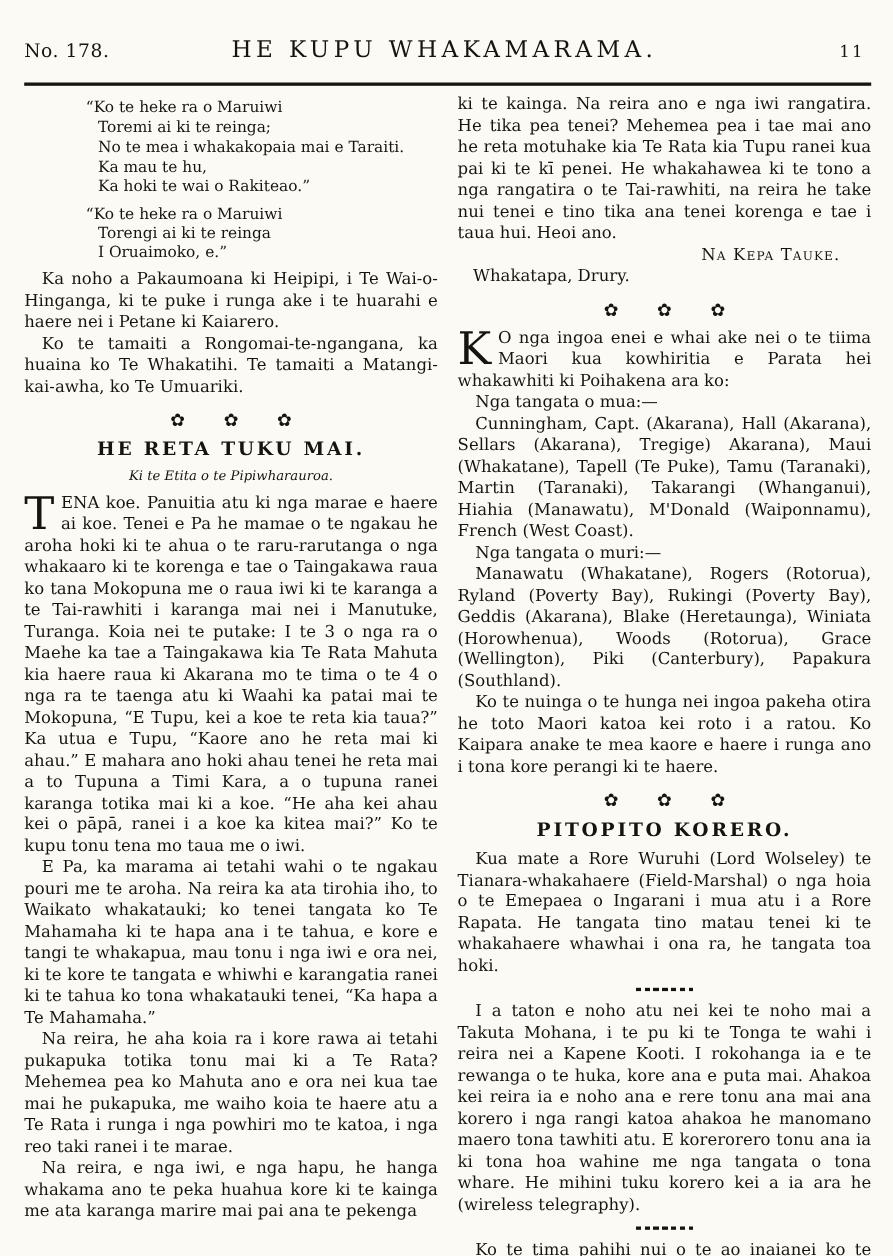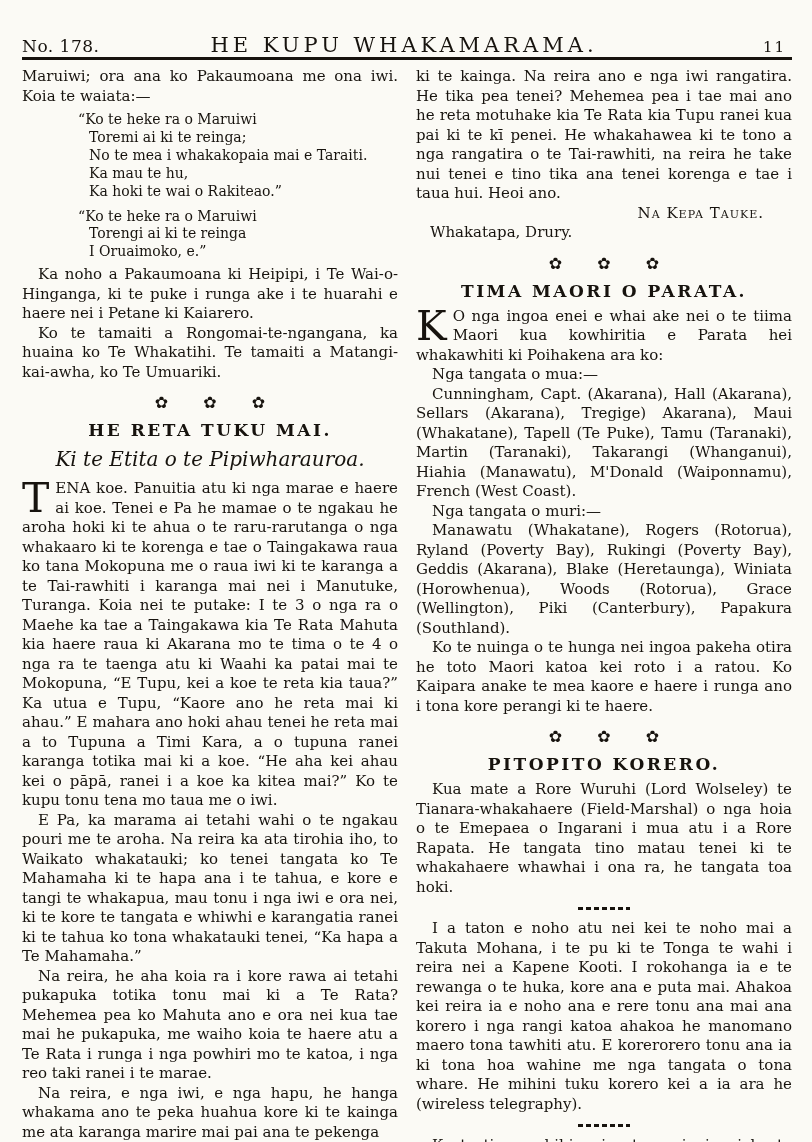--- a/index.html
+++ b/index.html
@@ -9,21 +9,21 @@
     background: #fbfaf5;
     color: #17130e;
     font-family: "DejaVu Serif", "Liberation Serif", serif;
   }
   .page { padding: 8px 20px 0 22px; }
 
   
   .masthead {
     display: flex; align-items: baseline;
     border-bottom: 3px solid #17130e;
-    padding-bottom: 0;
+    padding-bottom: 18px;
   }
   .masthead .issue { width: 140px; font-size: 17px; letter-spacing: 0.5px; }
   .masthead .title {
     flex: 1; text-align: center;
     font-size: 21px; letter-spacing: 4px;
   }
   .masthead .pageno { width: 140px; text-align: right; font-size: 15px; letter-spacing: 2px; padding-right: 6px; margin-top: 30px; }
 
   
   .columns { display: flex; gap: 18px; margin-top: 7px; }
@@ -43,21 +43,21 @@
   .ornament-row .fleuron { margin: 0 15px; }
 
   
   .section-title {
     margin: 8px 0 5px; text-align: center;
     font-size: 17px; font-weight: bold; letter-spacing: 2.5px;
     text-indent: 0;
   }
   .section-subtitle {
     margin: 0 0 7px; text-align: center;
-    font-style: italic; font-size: 20px; text-indent: 0;
+    font-style: italic; font-size: 12px; text-indent: 0;
   }
 
   
   .dropcap {
     float: left;
     font-size: 41px; line-height: 0.82;
     padding: 3px 6px 0 0;
   }
 
   
@@ -79,21 +79,20 @@
 
   <div class="masthead">
     <span class="issue">No. 178.</span>
     <span class="title">HE KUPU WHAKAMARAMA.</span>
     <span class="pageno">11</span>
   </div>
 
   <div class="columns">
 
     <div class="col">
-      <p class="noindent">Maruiwi; ora ana ko Pakaumoana me ona iwi.  Koia te waiata:—</p>
 
       <div class="verse">
         <span class="vline v-first">“Ko te heke ra o Maruiwi</span>
         <span class="vline">Toremi ai ki te reinga;</span>
         <span class="vline">No te mea i whakakopaia mai e Taraiti.</span>
         <span class="vline">Ka mau te hu,</span>
         <span class="vline">Ka hoki te wai o Rakiteao.”</span>
       </div>
       <div class="verse">
         <span class="vline v-first">“Ko te heke ra o Maruiwi</span>
@@ -124,21 +123,20 @@
       <p class="noindent">ki te kainga.  Na reira ano e nga iwi rangatira.  He tika pea tenei?  Mehemea pea i tae mai ano he reta motuhake kia Te Rata kia Tupu ranei kua pai ki te kī penei.  He whakahawea ki te tono a nga rangatira o te Tai-rawhiti, na reira he take nui tenei e tino tika ana tenei korenga e tae i taua hui.  Heoi ano.</p>
       <p class="sig">Na Kepa Tauke.</p>
       <p class="sig-place">Whakatapa, Drury.</p>
 
       <div class="ornament-row">
         <span class="fleuron">✿</span>
         <span class="fleuron">✿</span>
         <span class="fleuron">✿</span>
       </div>
 
-      <p class="section-title">TIMA MAORI O PARATA.</p>
 
       <p class="noindent"><span class="dropcap">K</span><span>O nga ingoa enei e whai ake nei o te tiima Maori kua kowhiritia e Parata hei whakawhiti ki Poihakena ara ko:</span></p>
 
       <p>Nga tangata o mua:—</p>
       <p>Cunningham, Capt. (Akarana), Hall (Akarana), Sellars (Akarana), Tregige) Akarana), Maui (Whakatane), Tapell (Te Puke), Tamu (Taranaki), Martin (Taranaki), Takarangi (Whanganui), Hiahia (Manawatu), M'Donald (Waiponnamu), French (West Coast).</p>
       <p>Nga tangata o muri:—</p>
       <p>Manawatu (Whakatane), Rogers (Rotorua), Ryland (Poverty Bay), Rukingi (Poverty Bay), Geddis (Akarana), Blake (Heretaunga), Winiata (Horowhenua), Woods (Rotorua), Grace (Wellington), Piki (Canterbury), Papakura (Southland).</p>
       <p>Ko te nuinga o te hunga nei ingoa pakeha otira he toto Maori katoa kei roto i a ratou.  Ko Kaipara anake te mea kaore e haere i runga ano i tona kore perangi ki te haere.</p>
 
       <div class="ornament-row">

